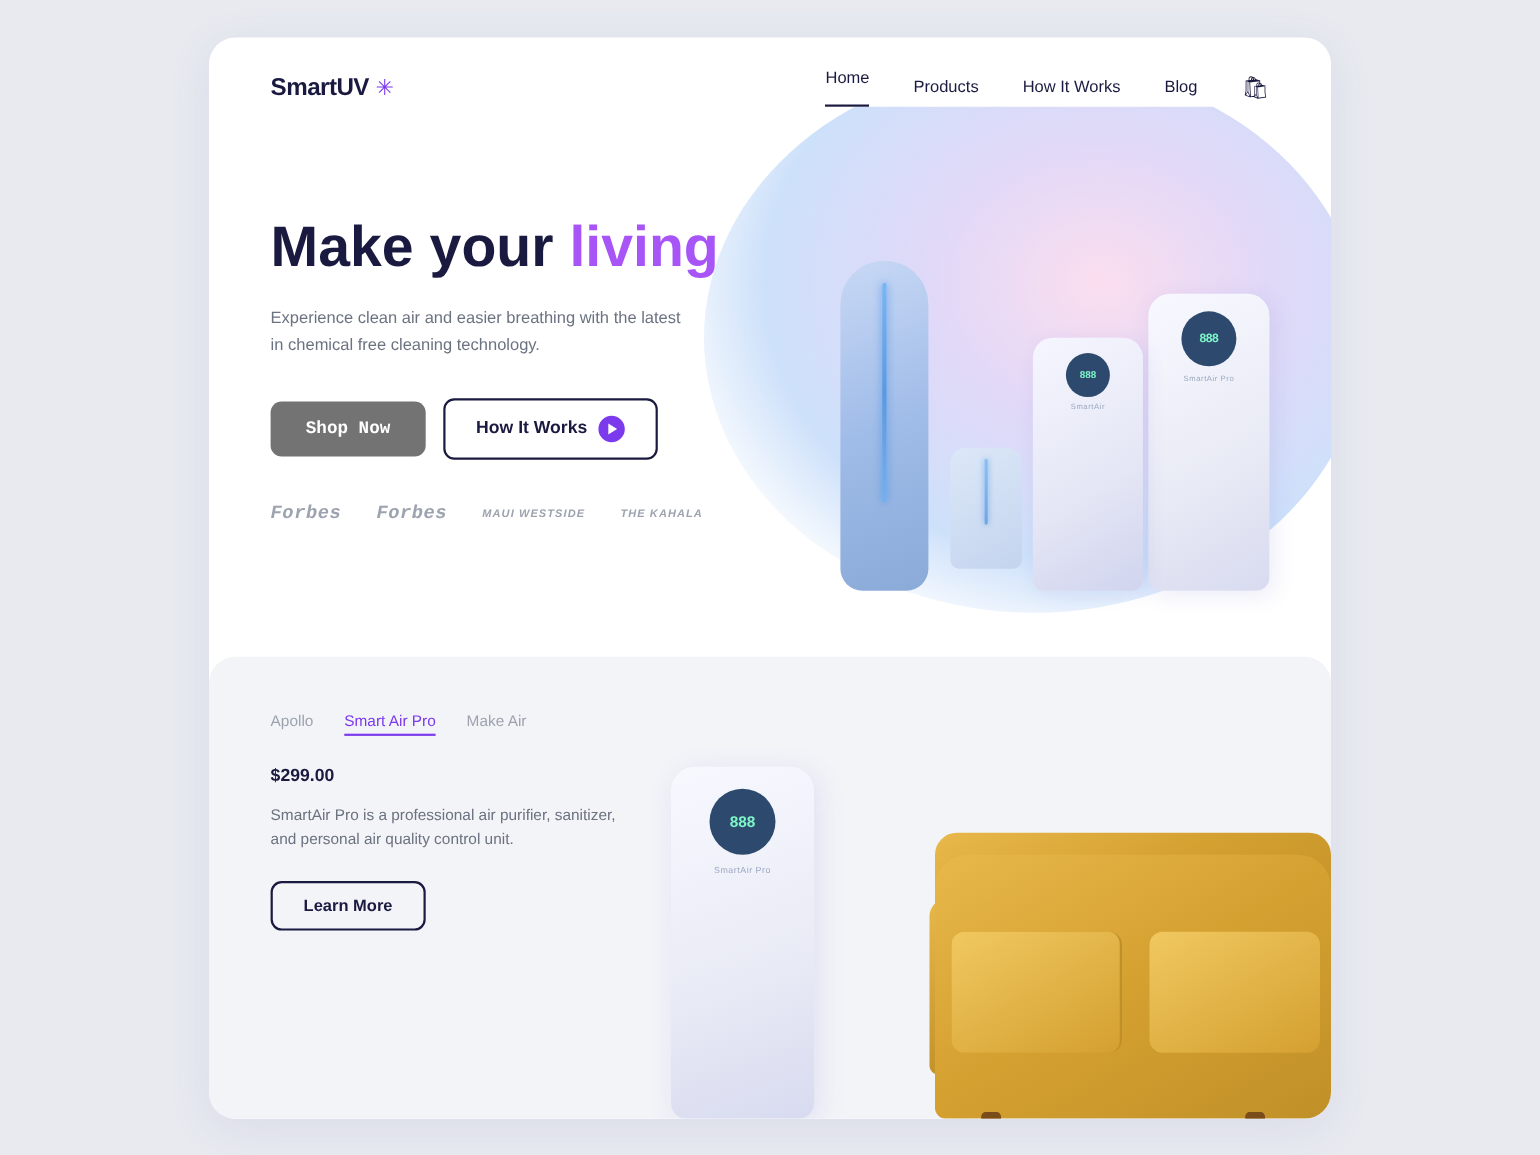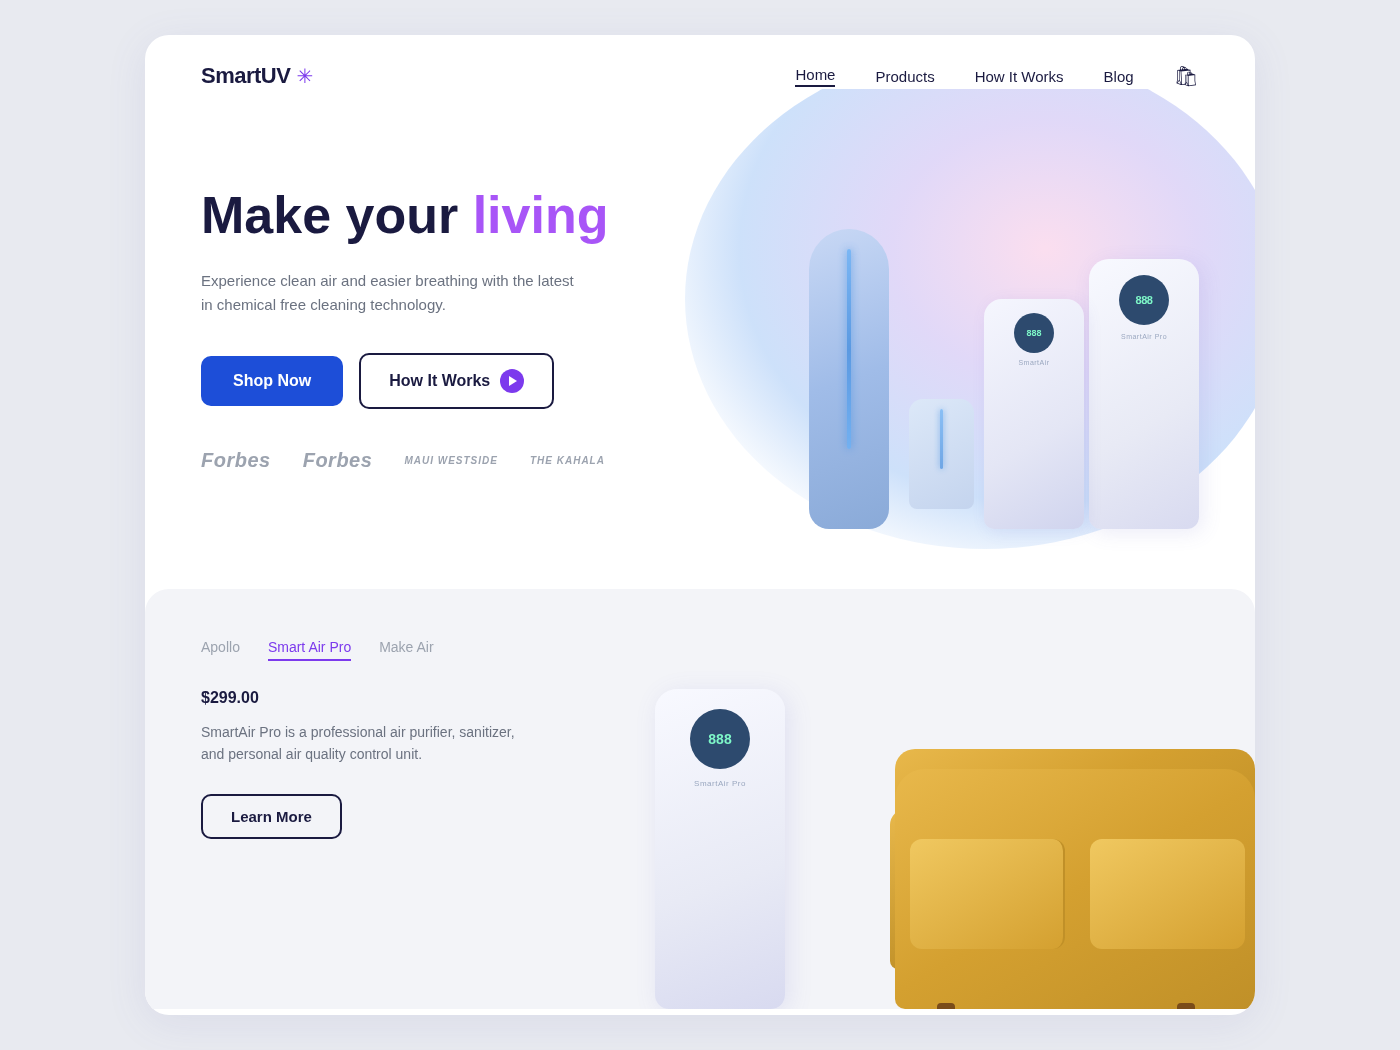--- a/index.html
+++ b/index.html
@@ -6,21 +6,21 @@
     body {
       width: 1400px;
       min-height: 1050px;
       background: #e8eaf0;
       font-family: 'Segoe UI', Arial, sans-serif;
       display: flex;
       justify-content: center;
       align-items: center;
     }
     .page-wrapper {
-      width: 1110px;
+      width: 1020px;
       min-height: 980px;
       background: #fff;
       border-radius: 24px;
       overflow: hidden;
       box-shadow: 0 8px 40px rgba(100,100,180,0.10);
       position: relative;
     }
 
     
     .navbar {
@@ -54,21 +54,21 @@
     }
     .nav-link {
       font-size: 15px;
       color: #1a1a40;
       text-decoration: none;
       cursor: pointer;
       font-weight: 500;
     }
     .nav-link.active {
       border-bottom: 2px solid #1a1a40;
-      padding-bottom: 2px;
+      padding-bottom: 16px;
     }
     .cart-icon {
       font-size: 20px;
       cursor: pointer;
       color: #1a1a40;
     }
 
     
     .hero-section {
       display: flex;
@@ -112,28 +112,29 @@
       max-width: 380px;
       margin-bottom: 36px;
     }
     .hero-buttons {
       display: flex;
       align-items: center;
       gap: 16px;
       margin-bottom: 40px;
     }
     .btn-primary {
-      background: #1d4ed8;
+      background: #737373;
       color: #fff;
       border: none;
       border-radius: 10px;
       padding: 16px 32px;
       font-size: 16px;
       font-weight: 600;
       cursor: pointer;
+      font-family: Liberation Mono, monospace;
     }
     .btn-outline {
       background: transparent;
       color: #1a1a40;
       border: 2px solid #1a1a40;
       border-radius: 10px;
       padding: 14px 28px;
       font-size: 16px;
       font-weight: 600;
       cursor: pointer;
@@ -162,21 +163,21 @@
       align-items: center;
       gap: 32px;
     }
     .brand-logo {
       font-size: 15px;
       color: #9ca3af;
       font-weight: 600;
       letter-spacing: 0.5px;
       font-style: italic;
     }
-    .brand-logo.serif { font-family: Liberation Sans, sans-serif; font-size: 20px; font-weight: 700; }
+    .brand-logo.serif { font-family: Liberation Mono, monospace; font-size: 17px; font-weight: 700; }
     .brand-logo.small { font-size: 10px; font-weight: 700; letter-spacing: 1px; text-transform: uppercase; }
 
     
     .hero-image {
       flex: 1;
       display: flex;
       justify-content: flex-end;
       align-items: flex-end;
       z-index: 2;
       position: relative;

